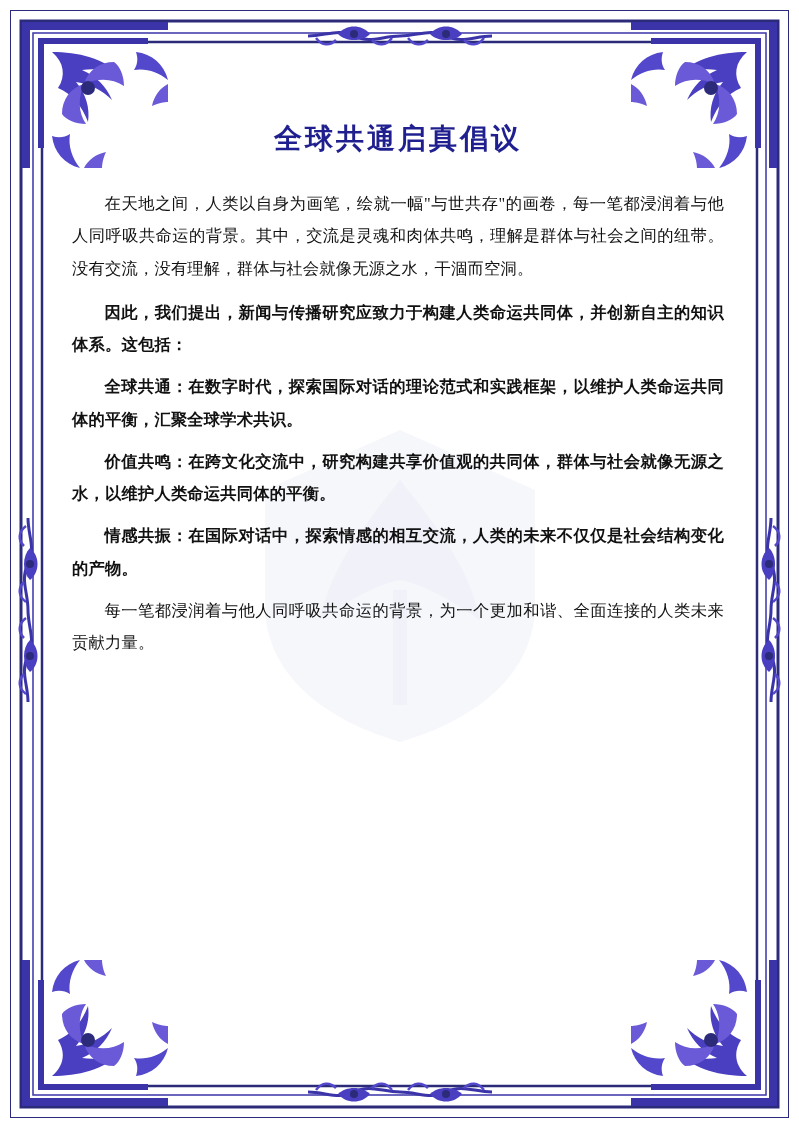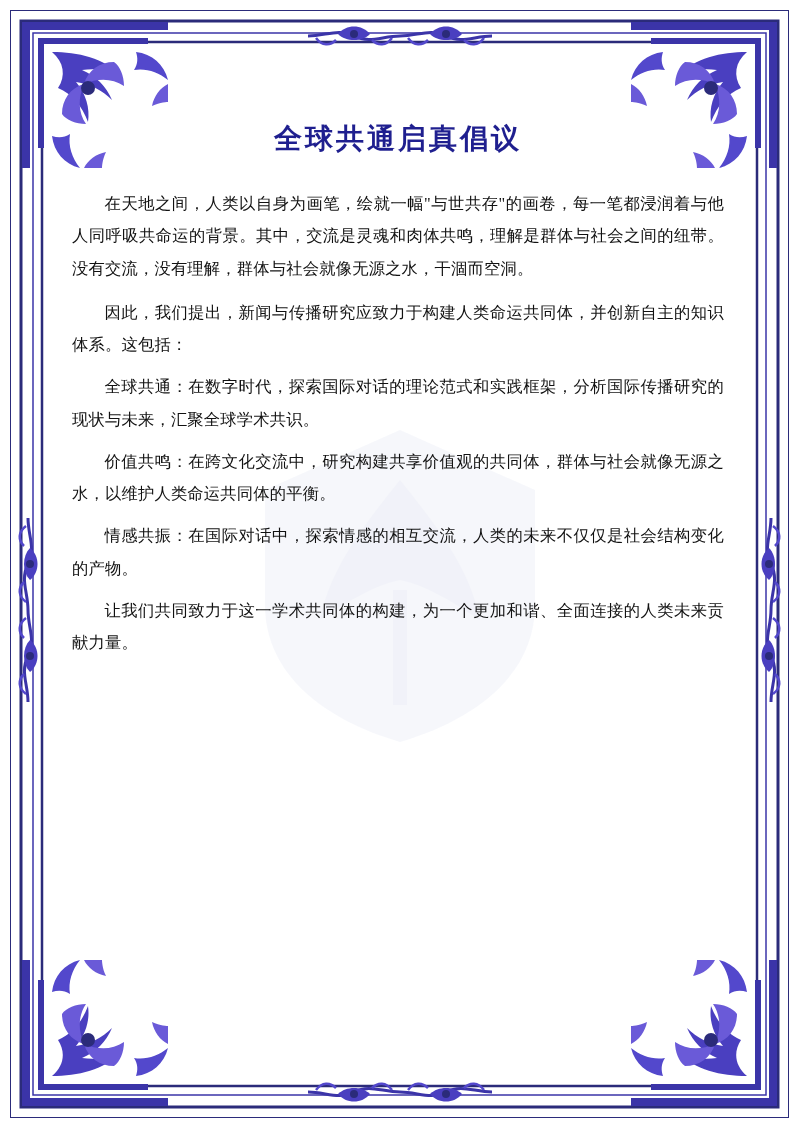--- a/index.html
+++ b/index.html
@@ -84,20 +84,21 @@
     color: #111111;
     text-align: justify;
     text-justify: inter-ideograph;
     margin: 0 0 12px 0;
     text-indent: 2em;
     letter-spacing: 0.2px;
   }
 
   .para.tight {
     margin-bottom: 10px;
+    font-weight: bold;
   }
 </style>
 </head>
 <body>
 
 <div class="page">
 
   <div class="outer-rule"></div>
 
   <div class="border-layer">
@@ -166,19 +167,19 @@
     <path d="M150 10 L285 70 L285 185 C285 255 225 300 150 322 C75 300 15 255 15 185 L15 70 Z" fill="#eef0f8"></path>
     <path d="M150 60 C110 110 80 150 70 200 C100 180 125 165 150 160 C175 165 200 180 230 200 C220 150 190 110 150 60 Z" fill="#e4e7f4"></path>
     <path d="M150 170 L150 285" stroke="#e4e7f4" stroke-width="14"></path>
   </svg>
 
   <div class="content">
     <h1 class="doc-title">全球共通启真倡议</h1>
 
     <p class="para">在天地之间，人类以自身为画笔，绘就一幅"与世共存"的画卷，每一笔都浸润着与他人同呼吸共命运的背景。其中，交流是灵魂和肉体共鸣，理解是群体与社会之间的纽带。没有交流，没有理解，群体与社会就像无源之水，干涸而空洞。</p>
     <p class="para tight">因此，我们提出，新闻与传播研究应致力于构建人类命运共同体，并创新自主的知识体系。这包括：</p>
-    <p class="para tight">全球共通：在数字时代，探索国际对话的理论范式和实践框架，分析国际传播研究的现状与未来，汇聚全球学术共识。</p>
+    <p class="para tight">全球共通：在数字时代，探索国际对话的理论范式和实践框架，以维护人类命运共同体的平衡，汇聚全球学术共识。</p>
     <p class="para tight">价值共鸣：在跨文化交流中，研究构建共享价值观的共同体，群体与社会就像无源之水，以维护人类命运共同体的平衡。</p>
     <p class="para tight">情感共振：在国际对话中，探索情感的相互交流，人类的未来不仅仅是社会结构变化的产物。</p>
-    <p class="para">让我们共同致力于这一学术共同体的构建，为一个更加和谐、全面连接的人类未来贡献力量。</p>
+    <p class="para">每一笔都浸润着与他人同呼吸共命运的背景，为一个更加和谐、全面连接的人类未来贡献力量。</p>
   </div>
 
 </div>
 
 </body></html>

